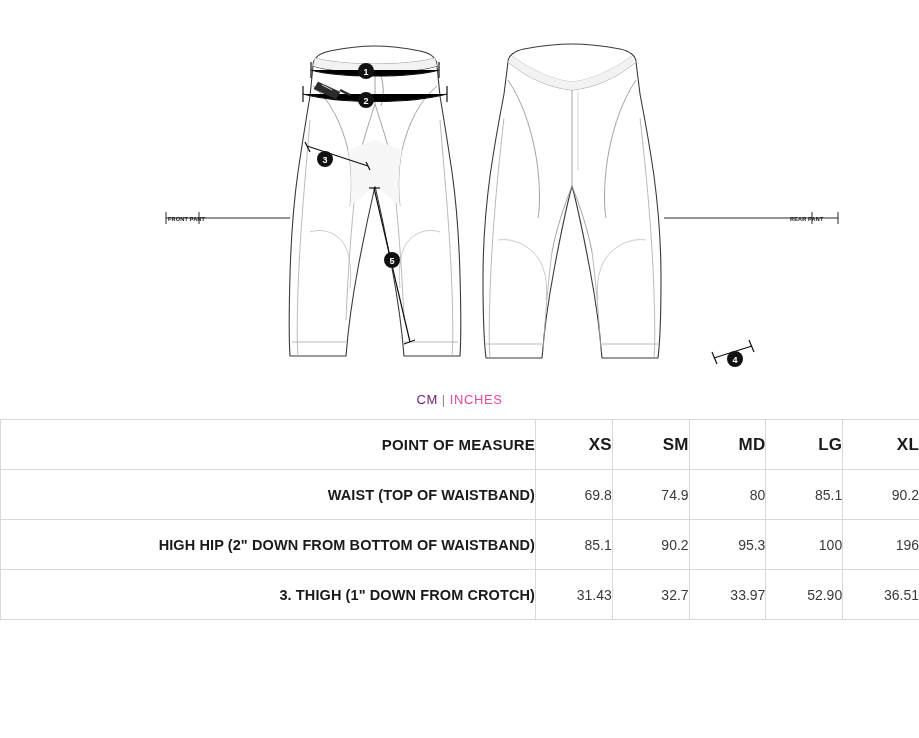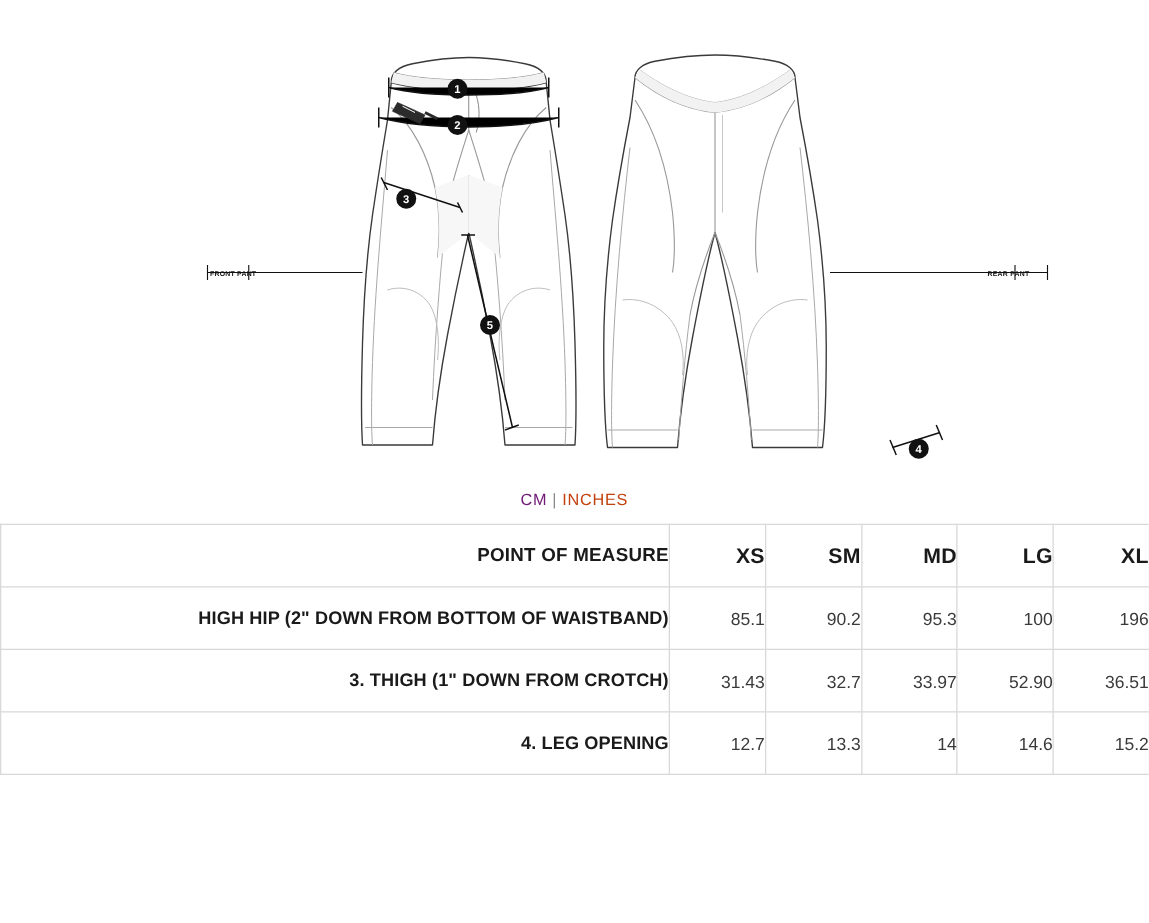--- a/index.html
+++ b/index.html
@@ -56,21 +56,21 @@
   #units .cm {
     color: #701a75;
     font-weight: normal;
     cursor: pointer;
   }
   #units .sep {
     color: #8a8a8a;
     margin: 0 4px;
   }
   #units .inches {
-    color: #c2410c;
+    color: #ec4899;
     cursor: pointer;
   }
 
   
   #size-table {
     position: absolute;
     top: 419px;
     left: 0;
     width: 919px;
     border-collapse: collapse;
@@ -304,39 +304,39 @@
         <th class="pom">POINT OF MEASURE</th>
         <th>XS</th>
         <th>SM</th>
         <th>MD</th>
         <th>LG</th>
         <th>XL</th>
       </tr>
     </thead>
     <tbody>
       <tr>
+        <td class="label">WAIST (TOP OF WAISTBAND)</td>
+        <td class="val">69.8</td>
+        <td class="val">74.9</td>
+        <td class="val">80</td>
+        <td class="val">85.1</td>
+        <td class="val">90.2</td>
+      </tr>
+      <tr>
         <td class="label">HIGH HIP (2" DOWN FROM BOTTOM OF WAISTBAND)</td>
         <td class="val">85.1</td>
         <td class="val">90.2</td>
         <td class="val">95.3</td>
         <td class="val">100</td>
         <td class="val">196</td>
       </tr>
       <tr>
         <td class="label">3. THIGH (1" DOWN FROM CROTCH)</td>
         <td class="val">31.43</td>
         <td class="val">32.7</td>
         <td class="val">33.97</td>
         <td class="val">52.90</td>
         <td class="val">36.51</td>
       </tr>
-      <tr>
-        <td class="label">4. LEG OPENING</td>
-        <td class="val">12.7</td>
-        <td class="val">13.3</td>
-        <td class="val">14</td>
-        <td class="val">14.6</td>
-        <td class="val">15.2</td>
-      </tr>
     </tbody>
   </table>
 
 </div>
 
 </body></html>

